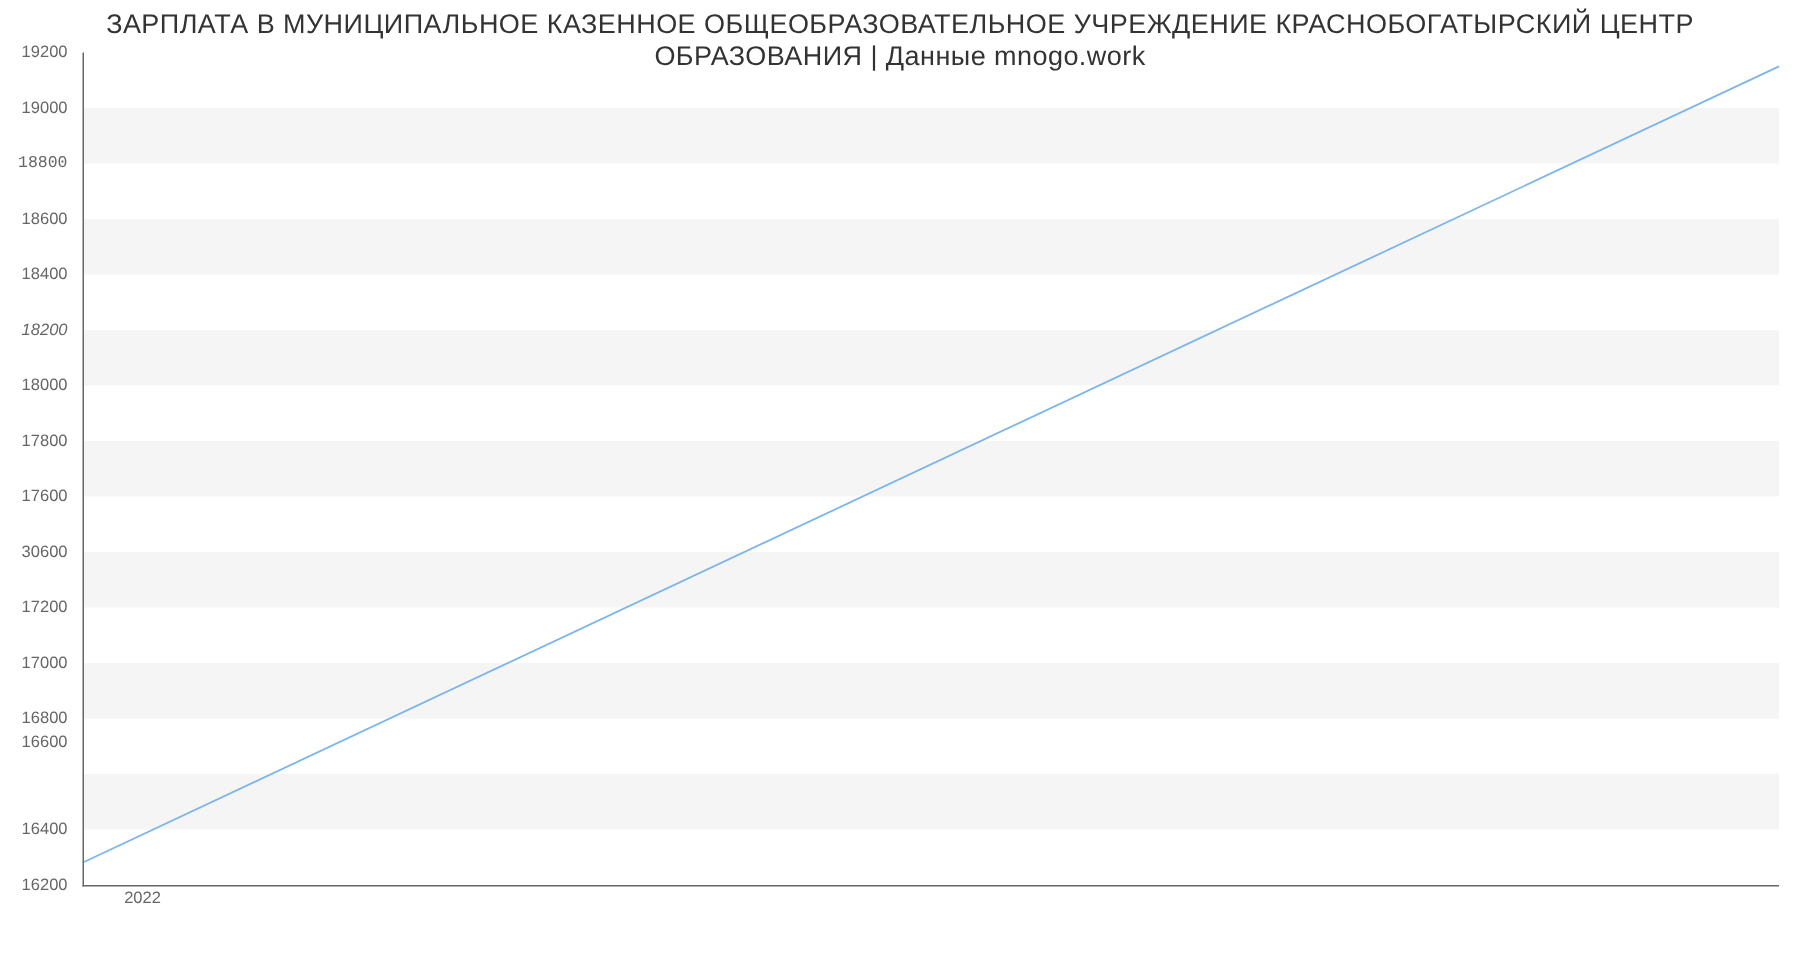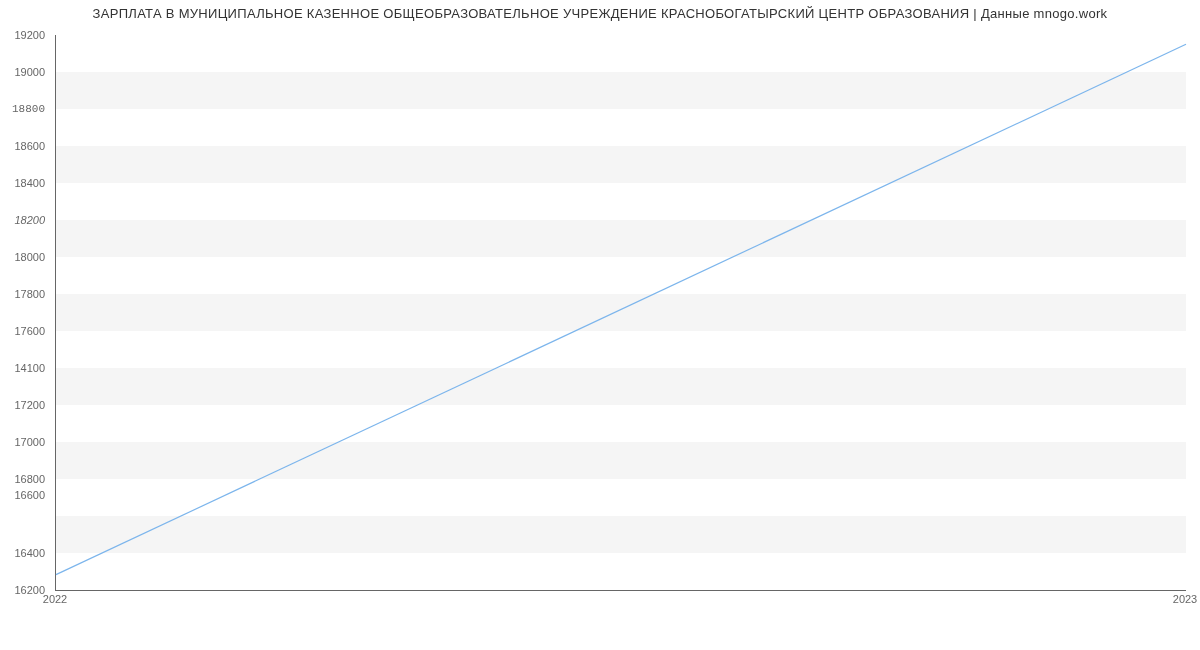--- a/index.html
+++ b/index.html
@@ -15,21 +15,21 @@
     position: relative;
     width: 1200px;
     height: 650px;
   }
   .title {
     position: absolute;
     top: 6px;
     left: 0;
     width: 1200px;
     text-align: center;
-    font-size: 13px;
+    font-size: 18px;
     letter-spacing: 0.3px;
     color: #333;
   }
   .plot {
     position: absolute;
     left: 55px;
     top: 35px;
     width: 1130px;
     height: 555px;
     border-left: 1px solid #666;
@@ -62,20 +62,21 @@
     left: 55px;
     top: 593px;
     width: 1130px;
     height: 20px;
   }
   .xtick {
     position: absolute;
     font-size: 11px;
     color: #666;
     transform: translateX(-50%);
+    margin-left: 40px;
   }
   .line-svg {
     position: absolute;
     left: 0;
     top: 0;
     width: 100%;
     height: 100%;
     overflow: visible;
   }
   .series {
@@ -90,21 +91,21 @@
 <div class="chart-wrap">
   <div class="title">ЗАРПЛАТА В МУНИЦИПАЛЬНОЕ КАЗЕННОЕ ОБЩЕОБРАЗОВАТЕЛЬНОЕ УЧРЕЖДЕНИЕ КРАСНОБОГАТЫРСКИЙ ЦЕНТР ОБРАЗОВАНИЯ | Данные mnogo.work</div>
 
   <div class="yticks">
       <div class="ytick" style="top: 555px;">16200</div>
       <div class="ytick" style="top: 518px;">16400</div>
       <div class="ytick" style="top: 460px;">16600</div>
       <div class="ytick" style="top: 444px;">16800</div>
       <div class="ytick" style="top: 407px;">17000</div>
       <div class="ytick" style="top: 370px;">17200</div>
-      <div class="ytick" style="top: 333px;">14100</div>
+      <div class="ytick" style="top: 333px;">30600</div>
       <div class="ytick" style="top: 296px;">17600</div>
       <div class="ytick" style="top: 259px;">17800</div>
       <div class="ytick" style="top: 222px;">18000</div>
       <div class="ytick" style="top: 185px; font-style: italic;">18200</div>
       <div class="ytick" style="top: 148px;">18400</div>
       <div class="ytick" style="top: 111px;">18600</div>
       <div class="ytick" style="top: 74px; font-family: Liberation Mono, monospace;">18800</div>
       <div class="ytick" style="top: 37px;">19000</div>
       <div class="ytick" style="top: 0px;">19200</div>
     </div>

